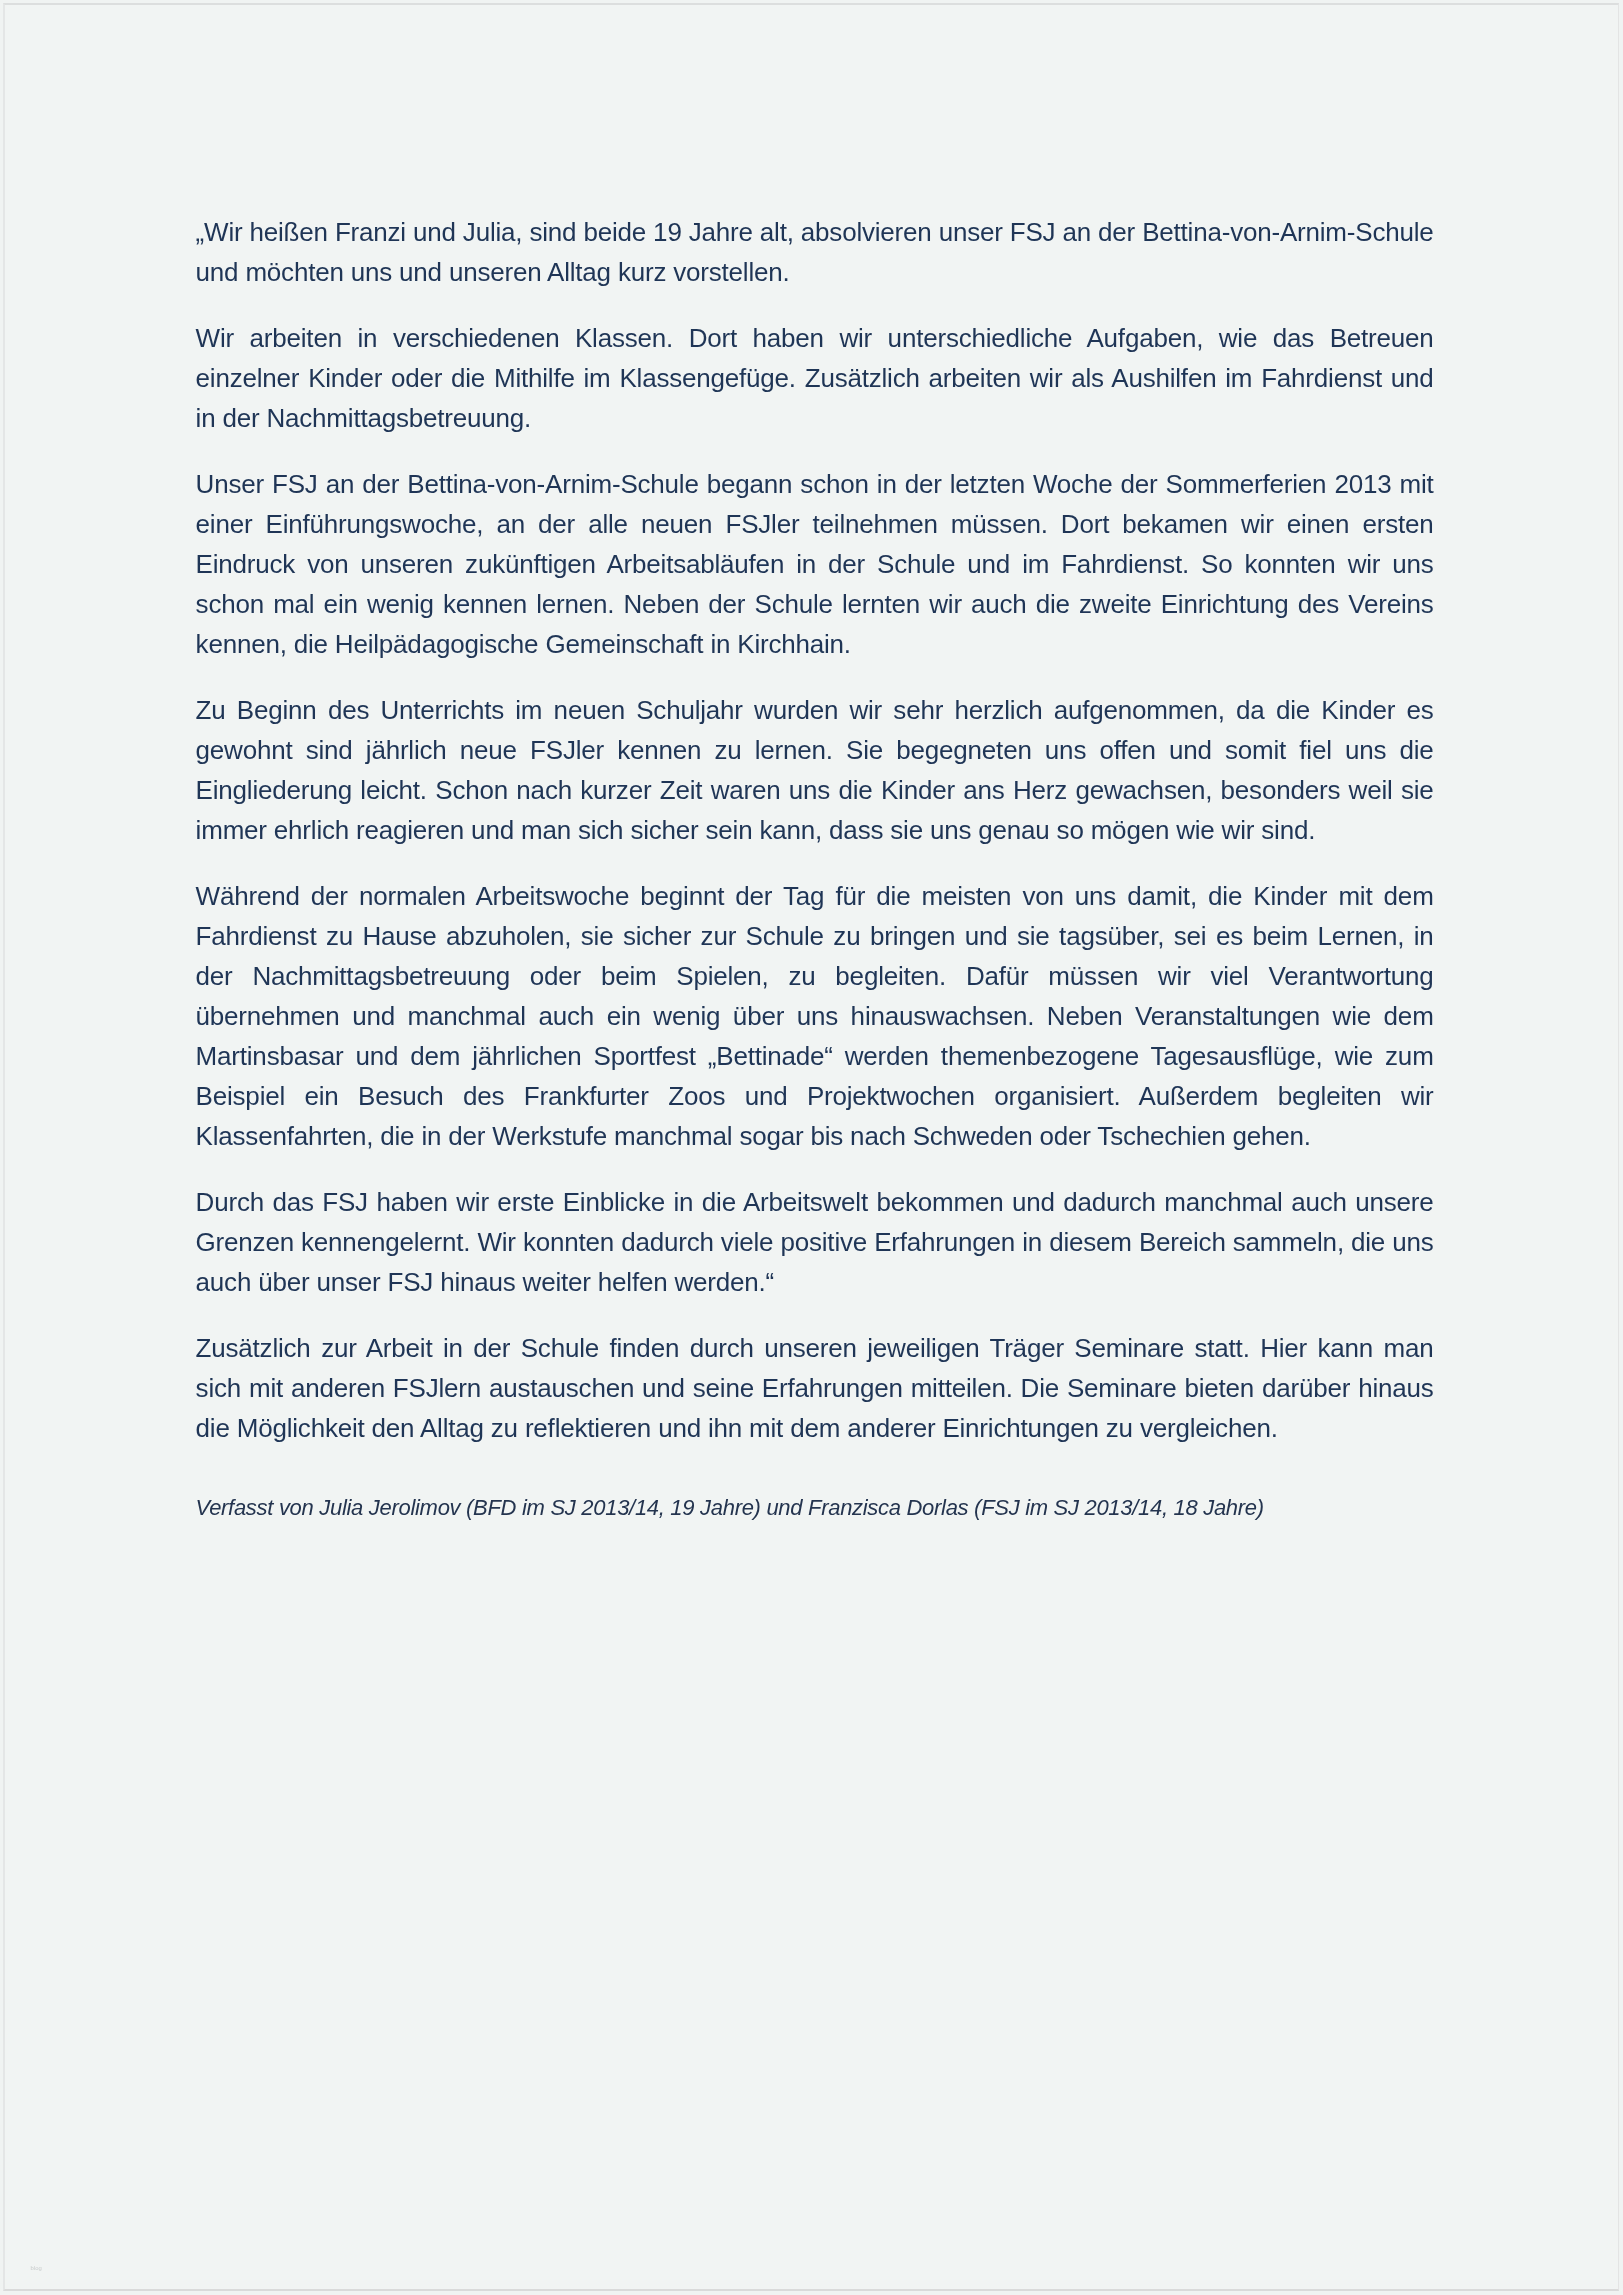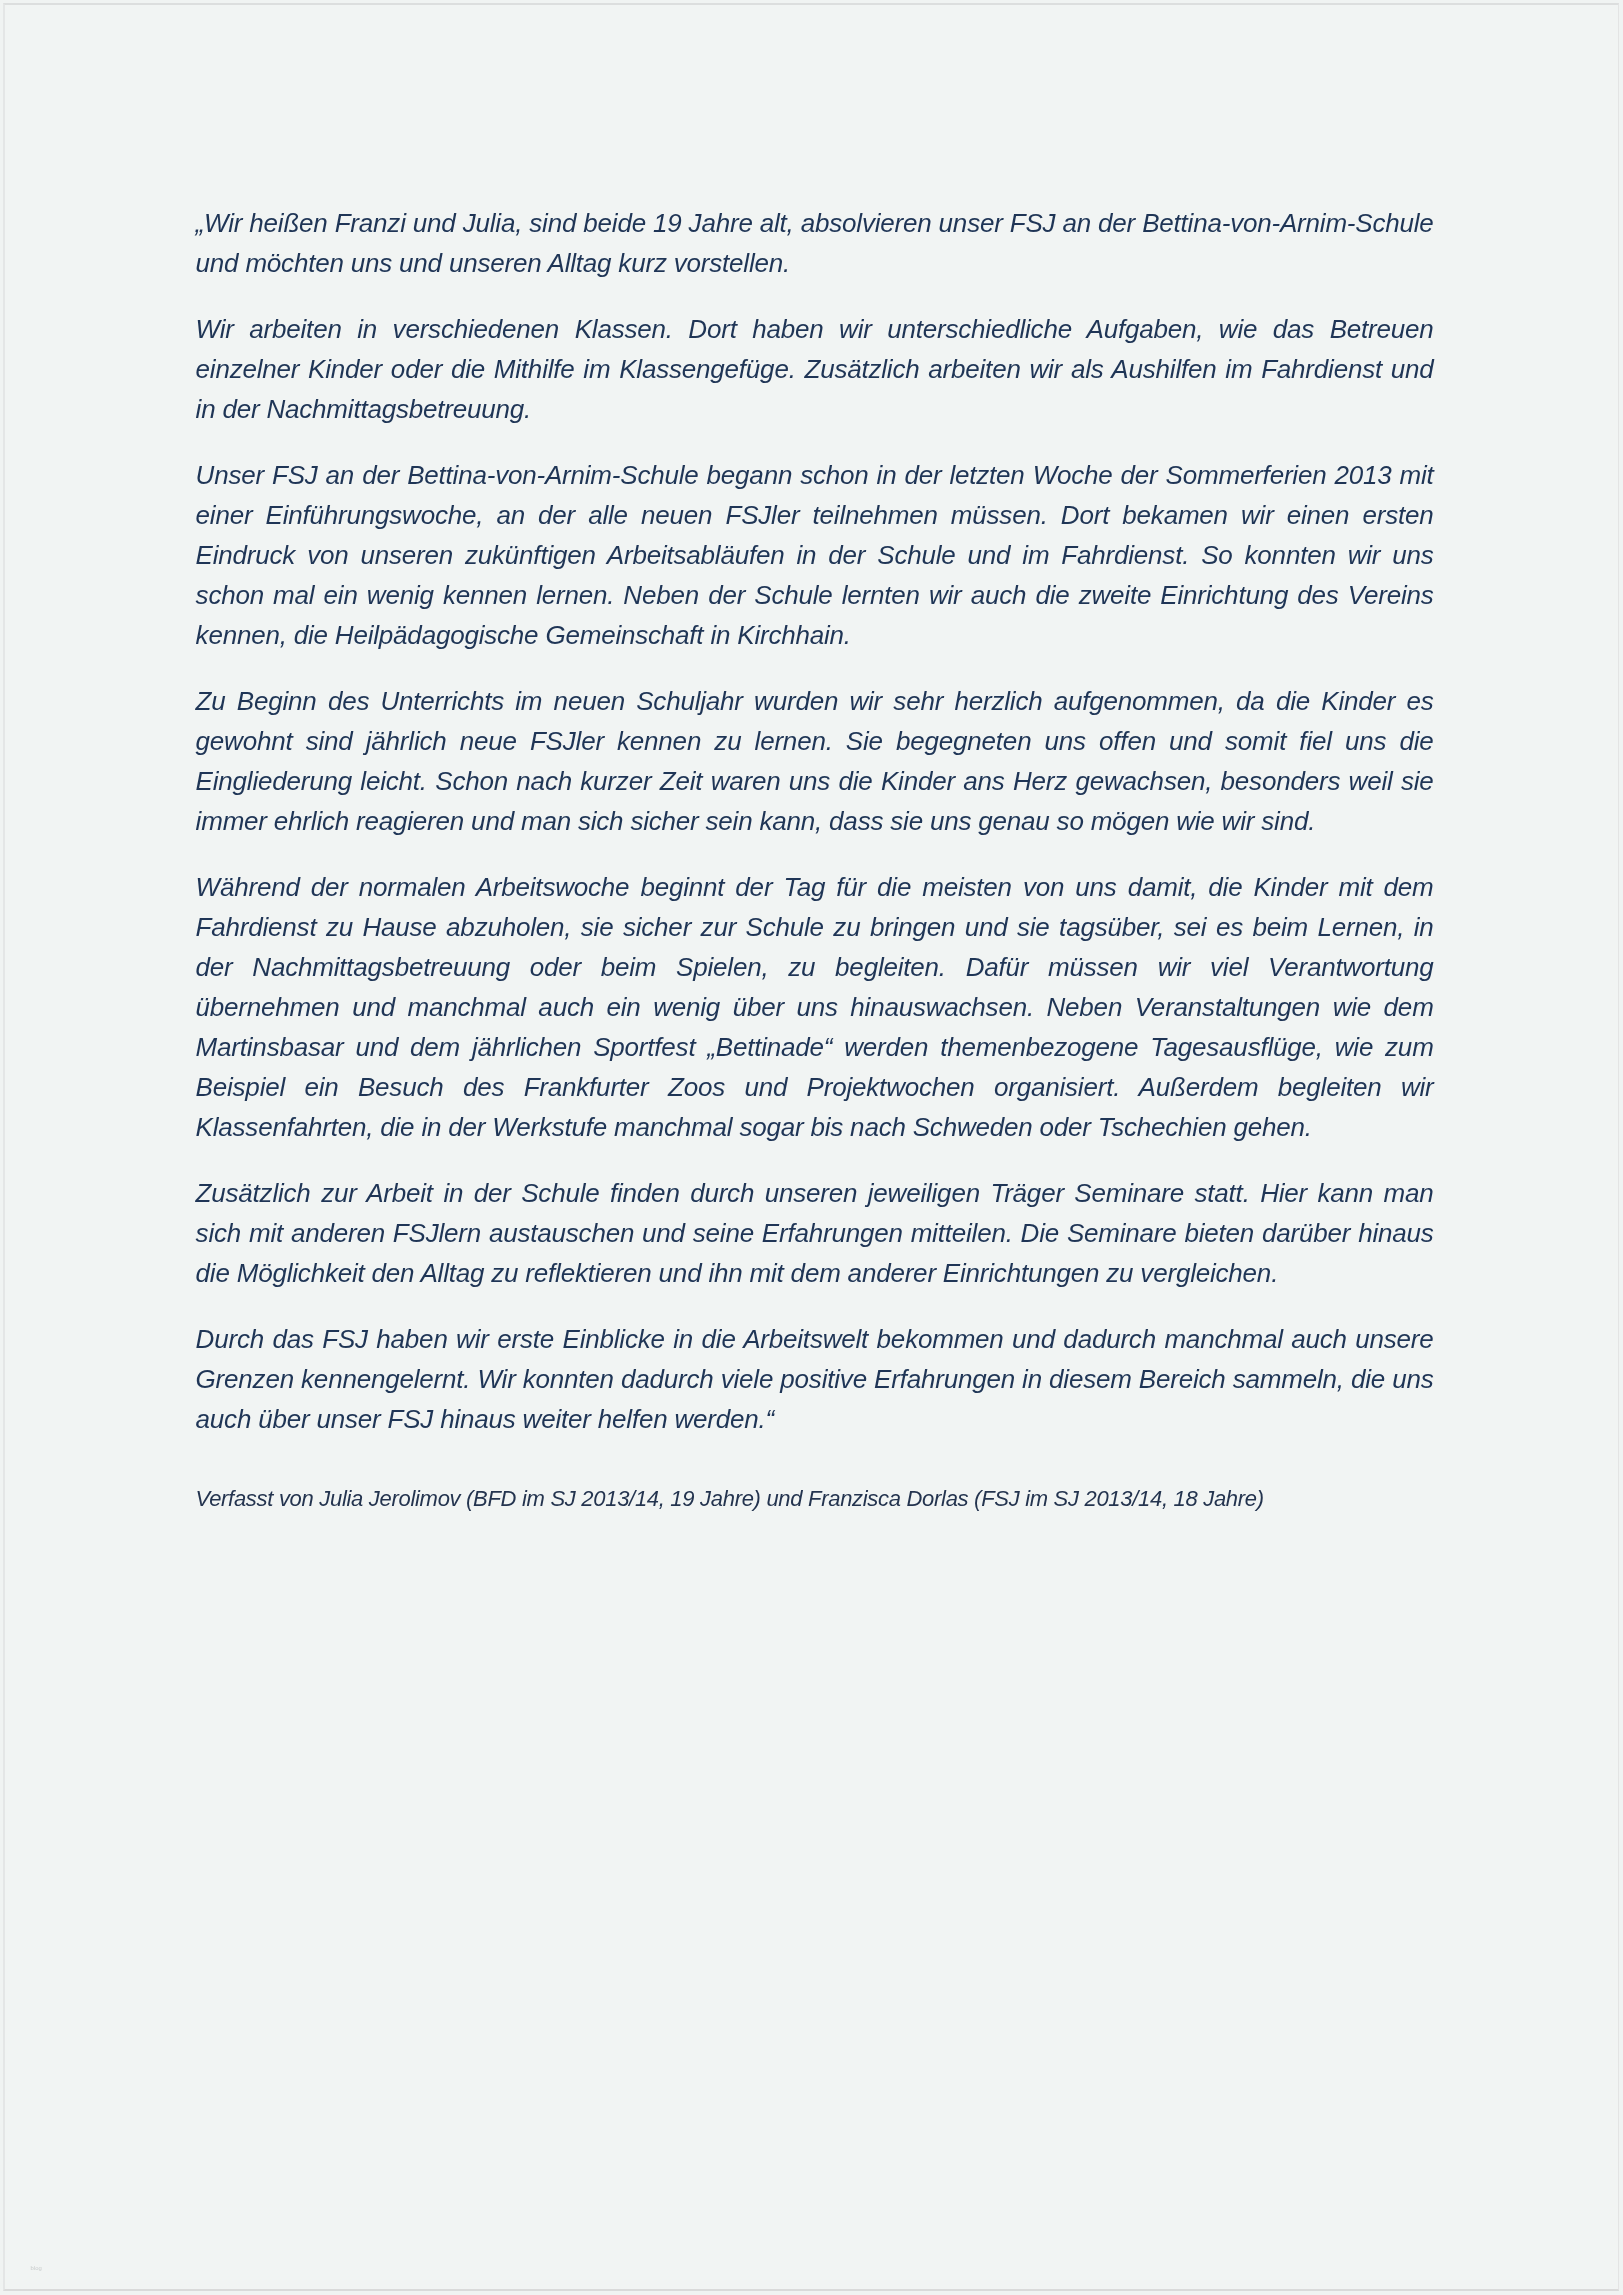--- a/index.html
+++ b/index.html
@@ -30,25 +30,24 @@
       position: absolute;
       left: 191px;
       top: 190px;
       width: 1238px;
       color: #1f3556;
       font-family: "Liberation Sans", sans-serif;
       font-size: 26px;
       line-height: 40px;
     }
     .para {
-      margin: 8px 0 26px 0;
+      margin: 17px 0 26px 0;
       text-align: justify;
       letter-spacing: -0.2px;
       word-spacing: 0px;
-      font-style: italic;
     }
     .para.last-line-left {
       text-align-last: left;
     }
     .signature {
       margin-top: 43px;
       font-style: italic;
       font-size: 22px;
       line-height: 33px;
       letter-spacing: -0.3px;
@@ -66,19 +65,19 @@
 </head>
 <body>
 
 <div class="page">
   <div class="content">
     <p class="para last-line-left">„Wir heißen Franzi und Julia, sind beide 19 Jahre alt, absolvieren unser FSJ an der Bettina-von-Arnim-Schule und möchten uns und unseren Alltag kurz vorstellen.</p>
     <p class="para last-line-left">Wir arbeiten in verschiedenen Klassen. Dort haben wir unterschiedliche Aufgaben, wie das Betreuen einzelner Kinder oder die Mithilfe im Klassengefüge. Zusätzlich arbeiten wir als Aushilfen im Fahrdienst und in der Nachmittagsbetreuung.</p>
     <p class="para last-line-left">Unser FSJ an der Bettina-von-Arnim-Schule begann schon in der letzten Woche der Sommerferien 2013 mit einer Einführungswoche, an der alle neuen FSJler teilnehmen müssen. Dort bekamen wir einen ersten Eindruck von unseren zukünftigen Arbeitsabläufen in der Schule und im Fahrdienst. So konnten wir uns schon mal ein wenig kennen lernen. Neben der Schule lernten wir auch die zweite Einrichtung des Vereins kennen, die Heilpädagogische Gemeinschaft in Kirchhain.</p>
     <p class="para last-line-left">Zu Beginn des Unterrichts im neuen Schuljahr wurden wir sehr herzlich aufgenommen, da die Kinder es gewohnt sind jährlich neue FSJler kennen zu lernen. Sie begegneten uns offen und somit fiel uns die Eingliederung leicht. Schon nach kurzer Zeit waren uns die Kinder ans Herz gewachsen, besonders weil sie immer ehrlich reagieren und man sich sicher sein kann, dass sie uns genau so mögen wie wir sind.</p>
     <p class="para last-line-left">Während der normalen Arbeitswoche beginnt der Tag für die meisten von uns damit, die Kinder mit dem Fahrdienst zu Hause abzuholen, sie sicher zur Schule zu bringen und sie tagsüber, sei es beim Lernen, in der Nachmittagsbetreuung oder beim Spielen, zu begleiten. Dafür müssen wir viel Verantwortung übernehmen und manchmal auch ein wenig über uns hinauswachsen. Neben Veranstaltungen wie dem Martinsbasar und dem jährlichen Sportfest „Bettinade“ werden themenbezogene Tagesausflüge, wie zum Beispiel ein Besuch des Frankfurter Zoos und Projektwochen organisiert. Außerdem begleiten wir Klassenfahrten, die in der Werkstufe manchmal sogar bis nach Schweden oder Tschechien gehen.</p>
+    <p class="para last-line-left">Durch das FSJ haben wir erste Einblicke in die Arbeitswelt bekommen und dadurch manchmal auch unsere Grenzen kennengelernt. Wir konnten dadurch viele positive Erfahrungen in diesem Bereich sammeln, die uns auch über unser FSJ hinaus weiter helfen werden.“</p>
     <p class="para last-line-left">Zusätzlich zur Arbeit in der Schule finden durch unseren jeweiligen Träger Seminare statt. Hier kann man sich mit anderen FSJlern austauschen und seine Erfahrungen mitteilen. Die Seminare bieten darüber hinaus die Möglichkeit den Alltag zu reflektieren und ihn mit dem anderer Einrichtungen zu vergleichen.</p>
-    <p class="para last-line-left">Durch das FSJ haben wir erste Einblicke in die Arbeitswelt bekommen und dadurch manchmal auch unsere Grenzen kennengelernt. Wir konnten dadurch viele positive Erfahrungen in diesem Bereich sammeln, die uns auch über unser FSJ hinaus weiter helfen werden.“</p>
     <p class="signature">Verfasst von Julia Jerolimov (BFD im SJ 2013/14, 19 Jahre) und Franzisca Dorlas (FSJ im SJ 2013/14, 18 Jahre)</p>
   </div>
   <span class="corner-mark">blog</span>
 </div>
 
 
 </body></html>

